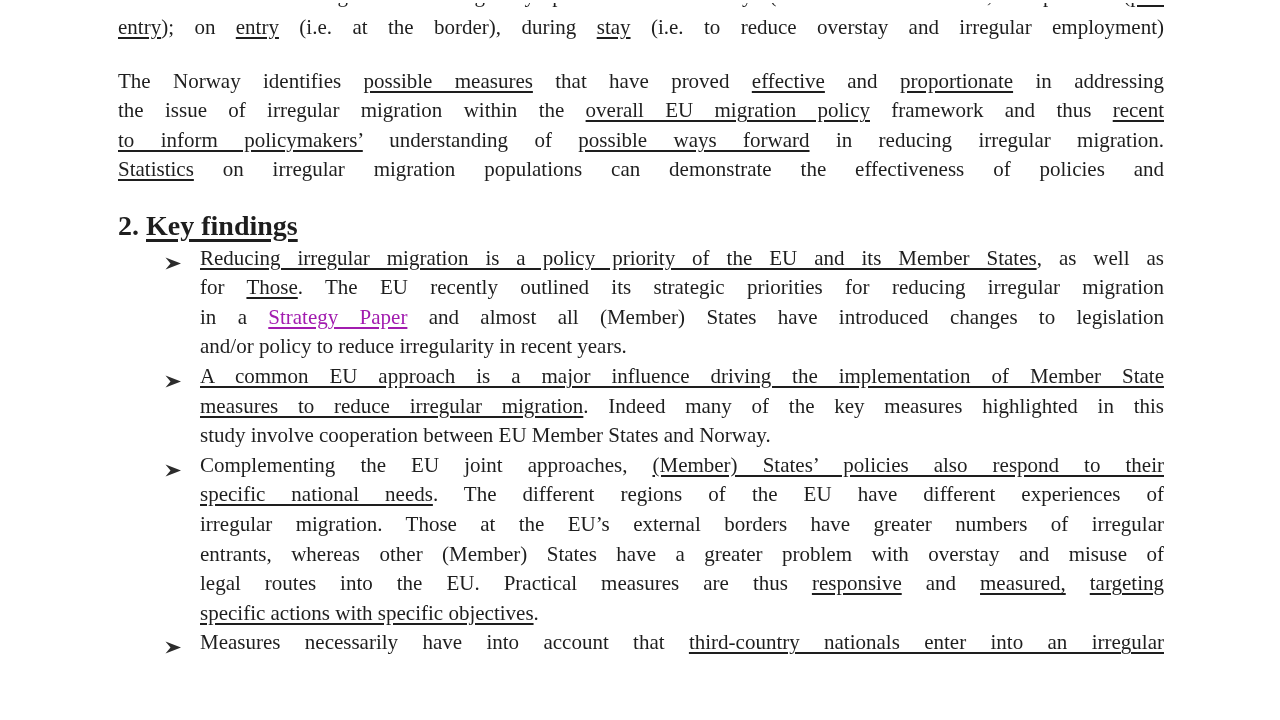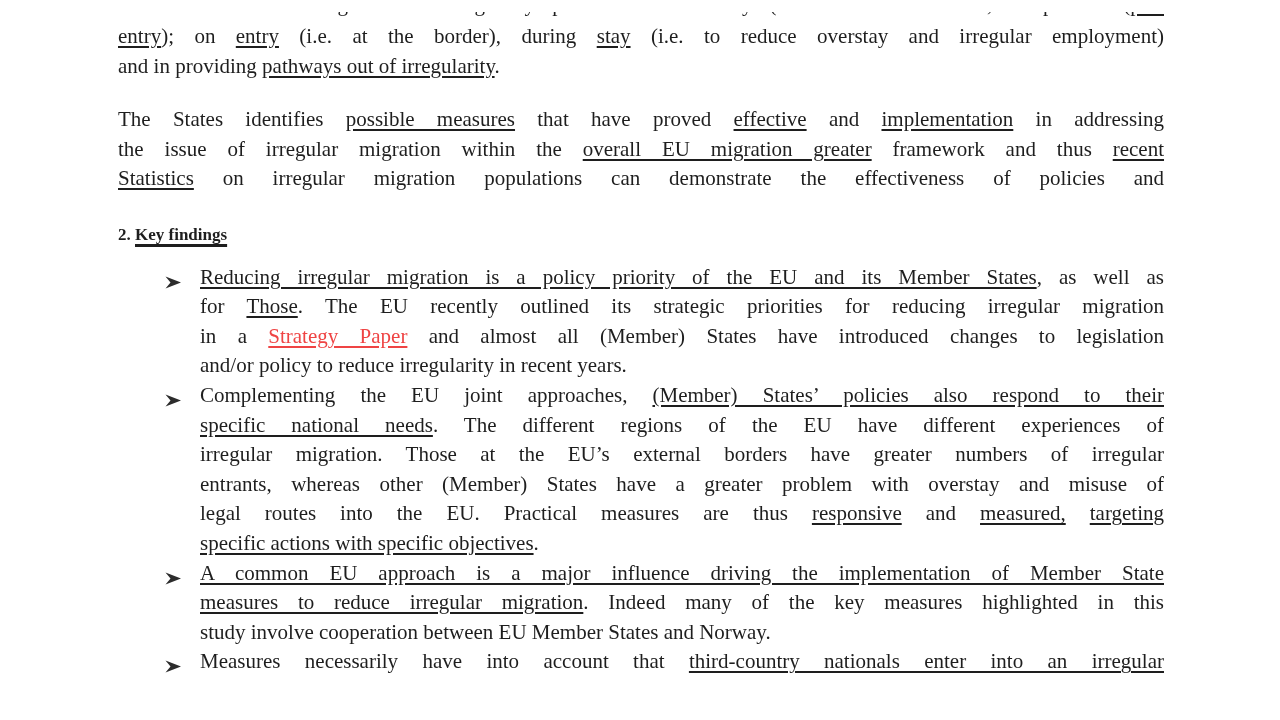--- a/index.html
+++ b/index.html
@@ -1,21 +1,21 @@
 <!DOCTYPE html>
 <html><head>
 <meta charset="utf-8">
 <style>
   html,body{margin:0;padding:0;}
   body{
     width:1280px;height:720px;background:#ffffff;overflow:hidden;
     font-family:"Liberation Serif","DejaVu Serif",serif;
   }
   #doc{
-    position:absolute;left:118px;top:12px;width:1046px;
+    position:absolute;left:118px;top:3px;width:1046px;
     font-size:21px;line-height:29.6px;color:#1e1e1e;
   }
   .line{
     text-align:justify;
     text-align-last:justify;
   }
   .line.end{text-align-last:left;}
   .u{
     text-decoration:underline;
     text-decoration-thickness:1.6px;
@@ -26,22 +26,22 @@
     text-decoration-thickness:1.6px;
     text-underline-offset:3px;
     cursor:pointer;
   }
   .clip-top{height:8px;overflow:hidden;}
   .clip-top .line{margin-top:-22px;}
   .clip-bottom{height:6px;overflow:hidden;}
   .para.first{margin-top:2px;}
   .para.body{margin-top:24px;}
   .heading{
-    margin-top:26px;margin-bottom:13px;
-    font-weight:bold;font-size:17px;
+    margin-top:26px;margin-bottom:3px;
+    font-weight:bold;font-size:28px;
   }
   .heading .u{
     text-decoration-thickness:2.6px;
     text-underline-offset:4px;
   }
   .bullet{display:flex;}
   .bullet .marker{
     flex:0 0 36px;margin-left:46px;
     padding-top:7px;
   }
@@ -49,68 +49,68 @@
 </style>
 </head>
 <body>
 
 <div id="doc" style="color: rgb(30, 30, 30);">
     <div class="clip-top">
       <div class="line"><span>considered at each stage of the migratory process: before entry (i.e. in third countries, to prevent (</span><span class="u">pre-</span></div>
     </div>
     <div class="para first">
       <div class="line"><span class="u">entry</span><span>); on </span><span class="u">entry</span><span> (i.e. at the border), during </span><span class="u">stay</span><span> (i.e. to reduce overstay and irregular employment)</span></div>
-      <div class="line end"><span>and in providing </span><span class="u">pathways out of irregularity</span><span>.</span></div>
     </div>
     <div class="para body">
-      <div class="line"><span>The States identifies </span><span class="u">possible measures</span><span> that have proved </span><span class="u">effective</span><span> and </span><span class="u">implementation</span><span> in addressing</span></div>
-      <div class="line"><span>the issue of irregular migration within the </span><span class="u">overall EU migration greater</span><span> framework and thus </span><span class="u">recent</span></div>
+      <div class="line"><span>The Norway identifies </span><span class="u">possible measures</span><span> that have proved </span><span class="u">effective</span><span> and </span><span class="u">proportionate</span><span> in addressing</span></div>
+      <div class="line"><span>the issue of irregular migration within the </span><span class="u">overall EU migration policy</span><span> framework and thus </span><span class="u">recent</span></div>
+      <div class="line"><span class="u">to inform policymakers’</span><span> understanding of </span><span class="u">possible ways forward</span><span> in reducing irregular migration.</span></div>
       <div class="line"><span class="u">Statistics</span><span> on irregular migration populations can demonstrate the effectiveness of policies and</span></div>
     </div>
     <div class="heading">
       <div class="line end"><span style="font-weight: bold;">2. </span><span class="u" style="font-weight: bold;">Key findings</span></div>
     </div>
     <div class="bullet">
       <span class="marker"><svg width="19" height="17" viewBox="0 0 19 17">
           <path d="M1.5 2.5 L17 8.5 L1.5 14.5 L6.5 8.5 Z" fill="#2c2c2c"></path>
         </svg></span>
       <div class="content">
         <div class="line"><span class="u">Reducing irregular migration is a policy priority of the EU and its Member States</span><span>, as well as</span></div>
         <div class="line"><span>for </span><span class="u">Those</span><span>. The EU recently outlined its strategic priorities for reducing irregular migration</span></div>
-        <div class="line"><span>in a </span><a class="link" href="#" style="color: #ef4444;">Strategy Paper</a><span> and almost all (Member) States have introduced changes to legislation</span></div>
+        <div class="line"><span>in a </span><a class="link" href="#" style="color: #a21caf;">Strategy Paper</a><span> and almost all (Member) States have introduced changes to legislation</span></div>
         <div class="line end"><span>and/or policy to reduce irregularity in recent years.</span></div>
+      </div>
+    </div>
+    <div class="bullet">
+      <span class="marker"><svg width="19" height="17" viewBox="0 0 19 17">
+          <path d="M1.5 2.5 L17 8.5 L1.5 14.5 L6.5 8.5 Z" fill="#2c2c2c"></path>
+        </svg></span>
+      <div class="content">
+        <div class="line"><span class="u">A common EU approach is a major influence driving the implementation of Member State</span></div>
+        <div class="line"><span class="u">measures to reduce irregular migration</span><span>. Indeed many of the key measures highlighted in this</span></div>
+        <div class="line end"><span>study involve cooperation between EU Member States and Norway.</span></div>
       </div>
     </div>
     <div class="bullet">
       <span class="marker"><svg width="19" height="17" viewBox="0 0 19 17">
           <path d="M1.5 2.5 L17 8.5 L1.5 14.5 L6.5 8.5 Z" fill="#2c2c2c"></path>
         </svg></span>
       <div class="content">
         <div class="line"><span>Complementing the EU joint approaches, </span><span class="u">(Member) States’ policies also respond to their</span></div>
         <div class="line"><span class="u">specific national needs</span><span>. The different regions of the EU have different experiences of</span></div>
         <div class="line"><span>irregular migration. Those at the EU’s external borders have greater numbers of irregular</span></div>
         <div class="line"><span>entrants, whereas other (Member) States have a greater problem with overstay and misuse of</span></div>
         <div class="line"><span>legal routes into the EU. Practical measures are thus </span><span class="u">responsive</span><span> and </span><span class="u">measured,</span><span> </span><span class="u">targeting</span></div>
         <div class="line end"><span class="u">specific actions with specific objectives</span><span>.</span></div>
       </div>
     </div>
     <div class="bullet">
       <span class="marker"><svg width="19" height="17" viewBox="0 0 19 17">
           <path d="M1.5 2.5 L17 8.5 L1.5 14.5 L6.5 8.5 Z" fill="#2c2c2c"></path>
         </svg></span>
       <div class="content">
-        <div class="line"><span class="u">A common EU approach is a major influence driving the implementation of Member State</span></div>
-        <div class="line"><span class="u">measures to reduce irregular migration</span><span>. Indeed many of the key measures highlighted in this</span></div>
-        <div class="line end"><span>study involve cooperation between EU Member States and Norway.</span></div>
-      </div>
-    </div>
-    <div class="bullet">
-      <span class="marker"><svg width="19" height="17" viewBox="0 0 19 17">
-          <path d="M1.5 2.5 L17 8.5 L1.5 14.5 L6.5 8.5 Z" fill="#2c2c2c"></path>
-        </svg></span>
-      <div class="content">
         <div class="line"><span>Measures necessarily have into account that </span><span class="u">third-country nationals enter into an irregular</span></div>
         <div class="clip-bottom">
           <div class="line"><span>situation for a number of reasons and by a number of routes, and measures thus have to be</span></div>
         </div>
       </div>
     </div>
   </div>
 
 </body></html>

